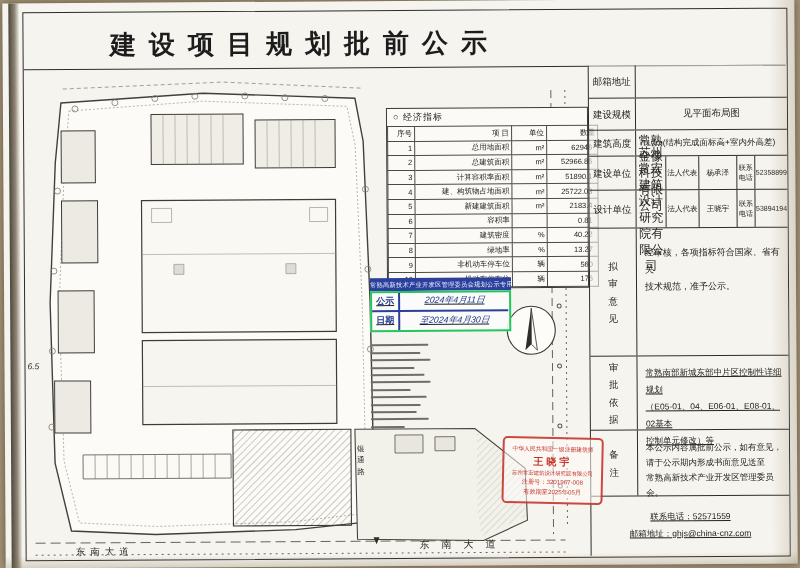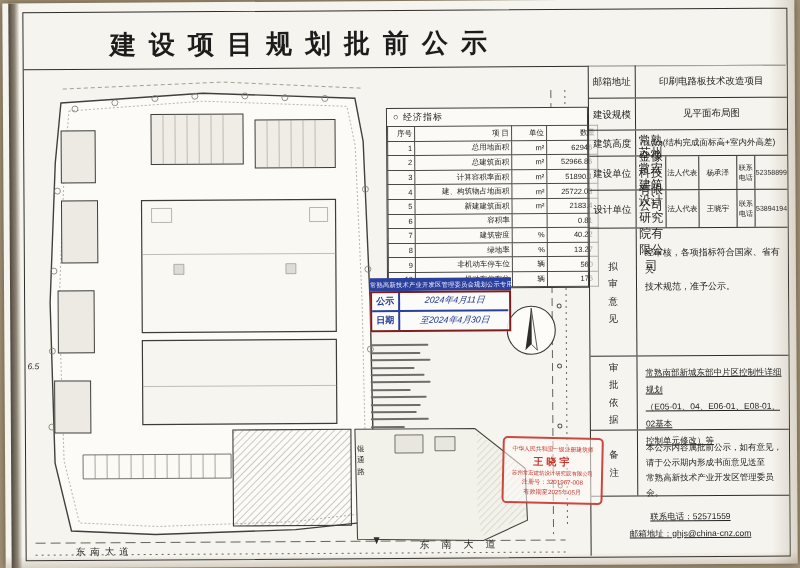--- a/index.html
+++ b/index.html
@@ -56,22 +56,22 @@
 
   
   .notes{position:absolute;left:366px;top:338px;width:66px;height:92px;}
   .note-line{height:2px;background:#6e6e68;margin-top:5.4px;border-radius:1px;}
 
   
   .bluebanner{position:absolute;left:366px;top:277px;width:141px;height:13px;
     background:#2b3f9c;color:#eef1ff;font-size:6.3px;line-height:13px;text-align:center;
     white-space:nowrap;overflow:hidden;letter-spacing:.2px;}
   .bluebox{position:absolute;left:366px;top:290px;width:141px;height:41px;
-    border:2px solid #7f1d1d;background:rgba(252,252,250,.9);box-sizing:border-box;
-    display:grid;grid-template-columns:28px 1fr;grid-template-rows:1fr 1fr;}
+    border:2px solid #22c55e;background:rgba(252,252,250,.9);box-sizing:border-box;
+    display:grid;grid-template-columns:28px 1fr;grid-template-rows:1fr 1fr;text-decoration:underline;}
   .bb{display:flex;align-items:center;justify-content:center;color:#1f3590;font-size:9px;}
   .bb-l{border-right:2px solid #2b3f9c;font-weight:bold;}
   .bb-r{font-style:italic;transform:skewX(-6deg);font-size:8.8px;white-space:nowrap;}
   .bb-t{border-bottom:2px solid #2b3f9c;}
 
   
   .seal{position:absolute;left:497px;top:437px;width:101px;height:67px;
     border:2.4px solid rgba(197,52,44,.9);border-radius:5px;background:rgba(255,252,249,.55);
     transform:rotate(1.6deg);box-sizing:border-box;color:#c5342c;text-align:center;
     display:flex;flex-direction:column;justify-content:center;gap:1px;z-index:9;}
@@ -325,21 +325,20 @@
     <div class="s1">中华人民共和国一级注册建筑师</div>
     <div class="s2">王晓宇</div>
     <div class="s3">苏州常宏建筑设计研究院有限公司</div>
     <div class="s4">注册号：3201967-008</div>
     <div class="s5">有效期至2025年05月</div>
   </div>
 
   <div class="panel">
     <div class="prow" style="height:33px">
       <div class="plabel">邮箱地址</div>
-      <div class="pval">印刷电路板技术改造项目</div>
     </div>
     <div class="prow" style="height:32px">
       <div class="plabel">建设规模</div>
       <div class="pval">见平面布局图</div>
     </div>
     <div class="prow" style="height:26px">
       <div class="plabel">建筑高度</div>
       <div class="pval" style="justify-content:flex-start;text-align:left;font-size:8.5px">7.10m(结构完成面标高+室内外高差)</div>
     </div>
     <div class="prow" style="height:34px">

